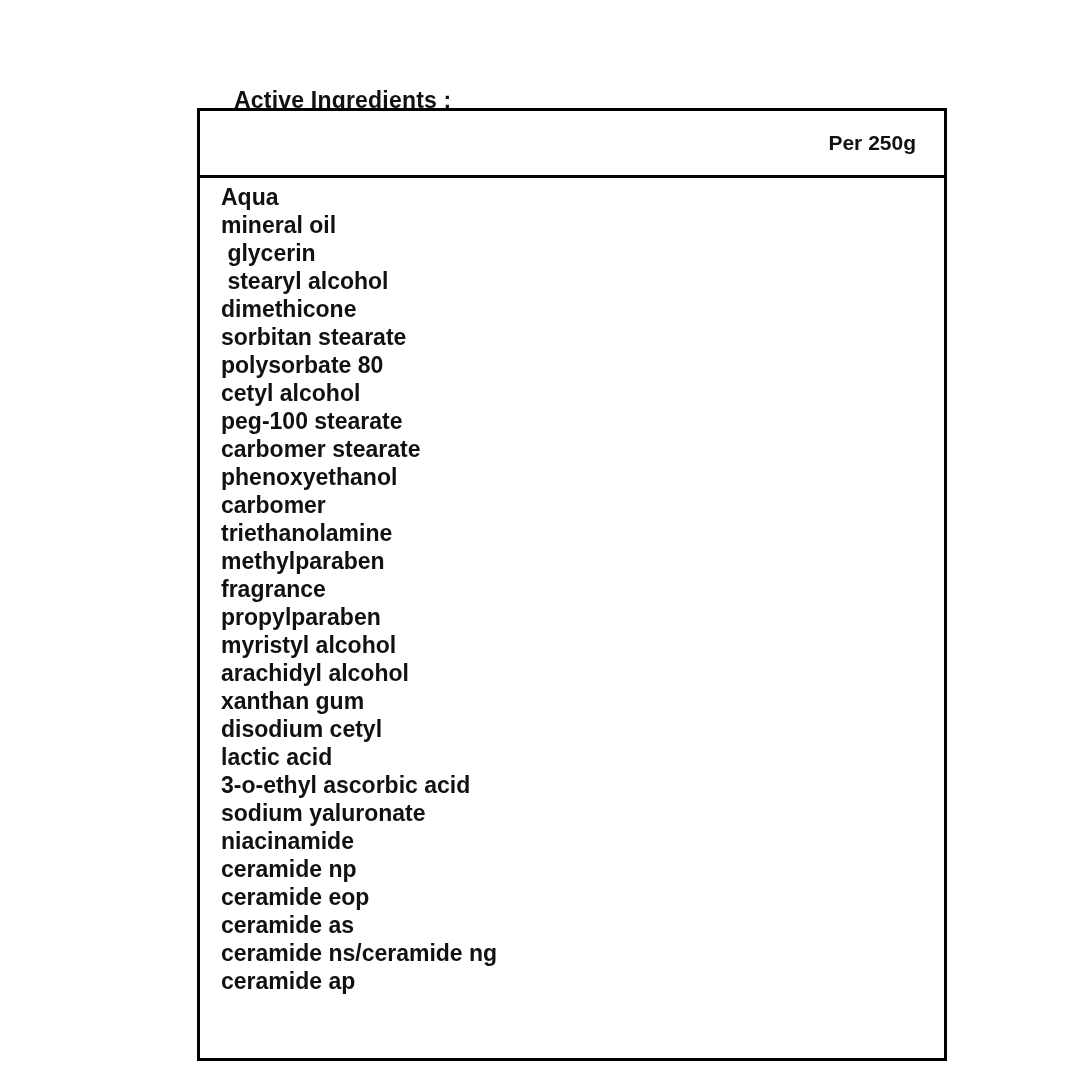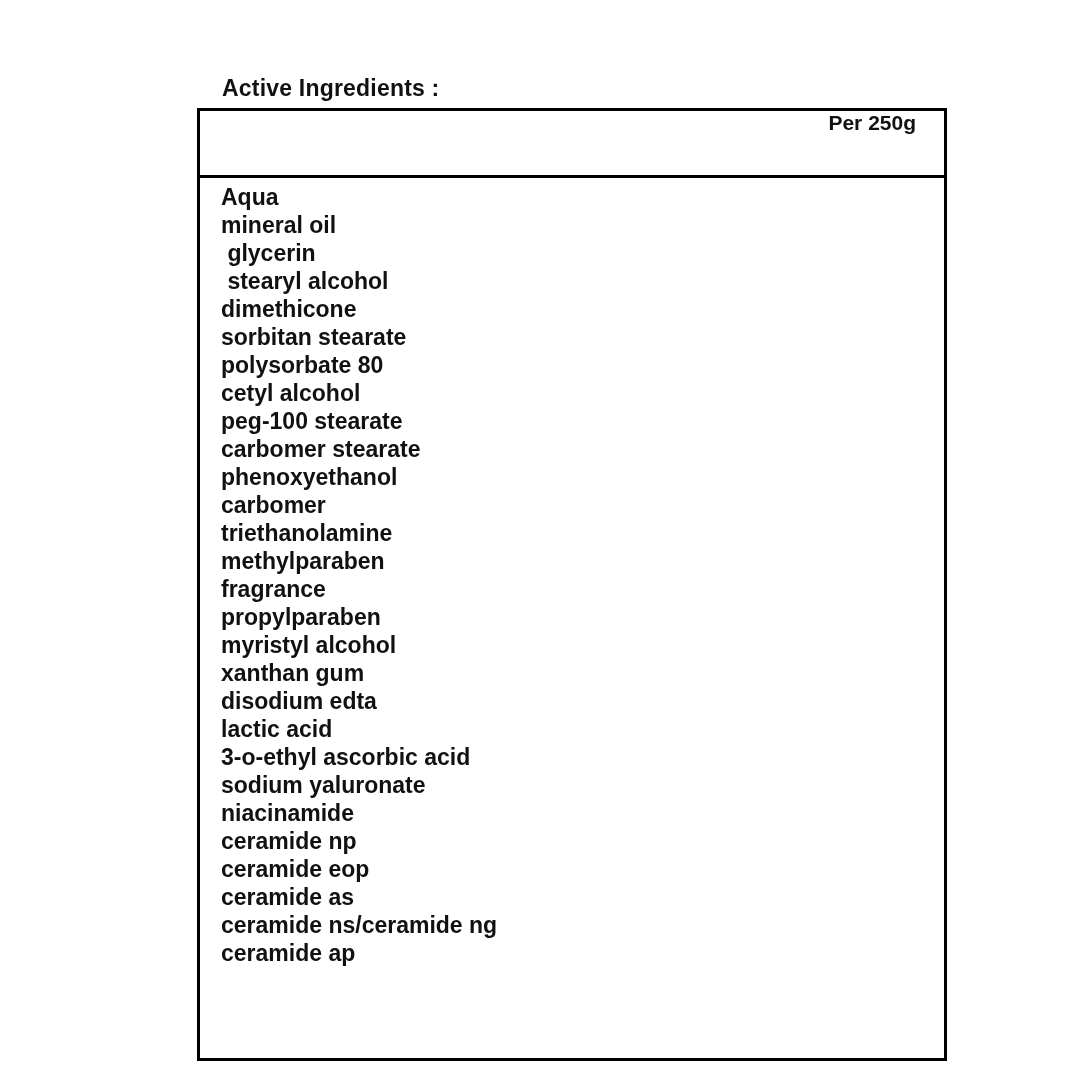--- a/index.html
+++ b/index.html
@@ -13,21 +13,21 @@
     height: 1080px;
     background: #ffffff;
     font-family: "Liberation Sans", sans-serif;
     color: #111111;
     overflow: hidden;
   }
   .page-title {
     position: absolute;
     left: 218px;
     top: 71px;
-    margin: 4px;
+    margin: 16px;
     font-size: 23px;
     font-weight: 700;
     letter-spacing: 0.2px;
     color: #111111;
     white-space: pre;
   }
   .ingredients-table {
     position: absolute;
     left: 197px;
     top: 108px;
@@ -35,21 +35,21 @@
     height: 953px;
     border: 3px solid #000000;
     box-sizing: border-box;
     background: #ffffff;
   }
   .header-row {
     height: 67px;
     border-bottom: 3px solid #000000;
     box-sizing: border-box;
     display: flex;
-    align-items: flex-start;
+    align-items: center;
     justify-content: flex-end;
     padding-right: 28px;
   }
   .header-label {
     font-size: 21px;
     font-weight: 700;
     color: #111111;
     white-space: pre;
   }
   .ingredient-list {
@@ -90,22 +90,23 @@
         <div class="ingredient-row">cetyl alcohol</div>
         <div class="ingredient-row">peg-100 stearate</div>
         <div class="ingredient-row">carbomer stearate</div>
         <div class="ingredient-row">phenoxyethanol</div>
         <div class="ingredient-row">carbomer</div>
         <div class="ingredient-row">triethanolamine</div>
         <div class="ingredient-row">methylparaben</div>
         <div class="ingredient-row">fragrance</div>
         <div class="ingredient-row">propylparaben</div>
         <div class="ingredient-row">myristyl alcohol</div>
+        <div class="ingredient-row">arachidyl alcohol</div>
         <div class="ingredient-row">xanthan gum</div>
-        <div class="ingredient-row">disodium edta</div>
+        <div class="ingredient-row">disodium cetyl</div>
         <div class="ingredient-row">lactic acid</div>
         <div class="ingredient-row">3-o-ethyl ascorbic acid</div>
         <div class="ingredient-row">sodium yaluronate</div>
         <div class="ingredient-row">niacinamide</div>
         <div class="ingredient-row">ceramide np</div>
         <div class="ingredient-row">ceramide eop</div>
         <div class="ingredient-row">ceramide as</div>
         <div class="ingredient-row">ceramide ns/ceramide ng</div>
         <div class="ingredient-row">ceramide ap</div>
       </div>

